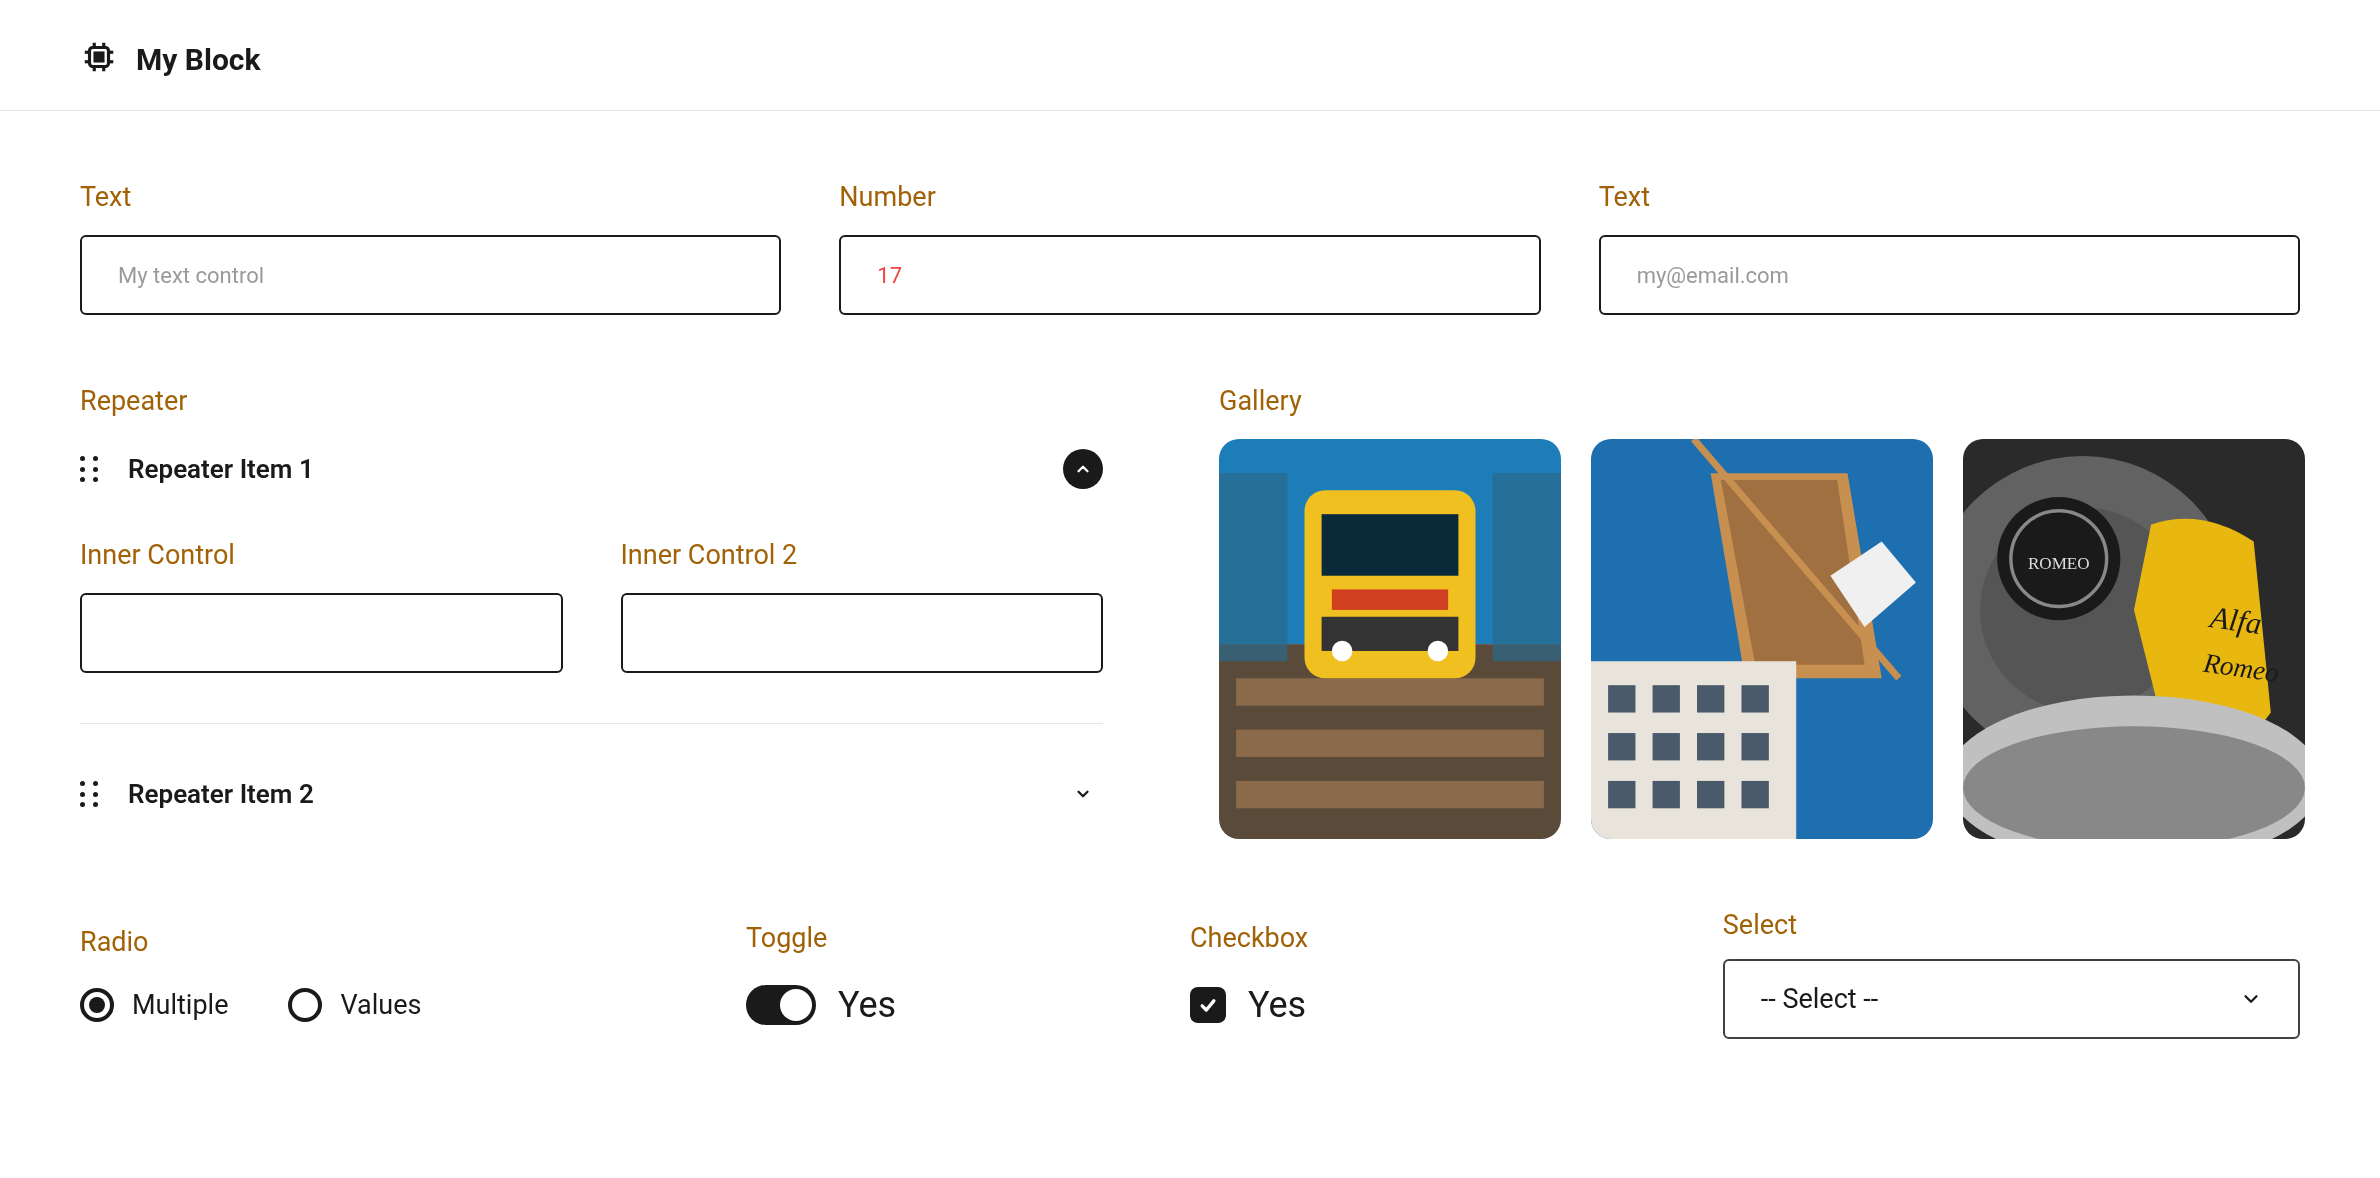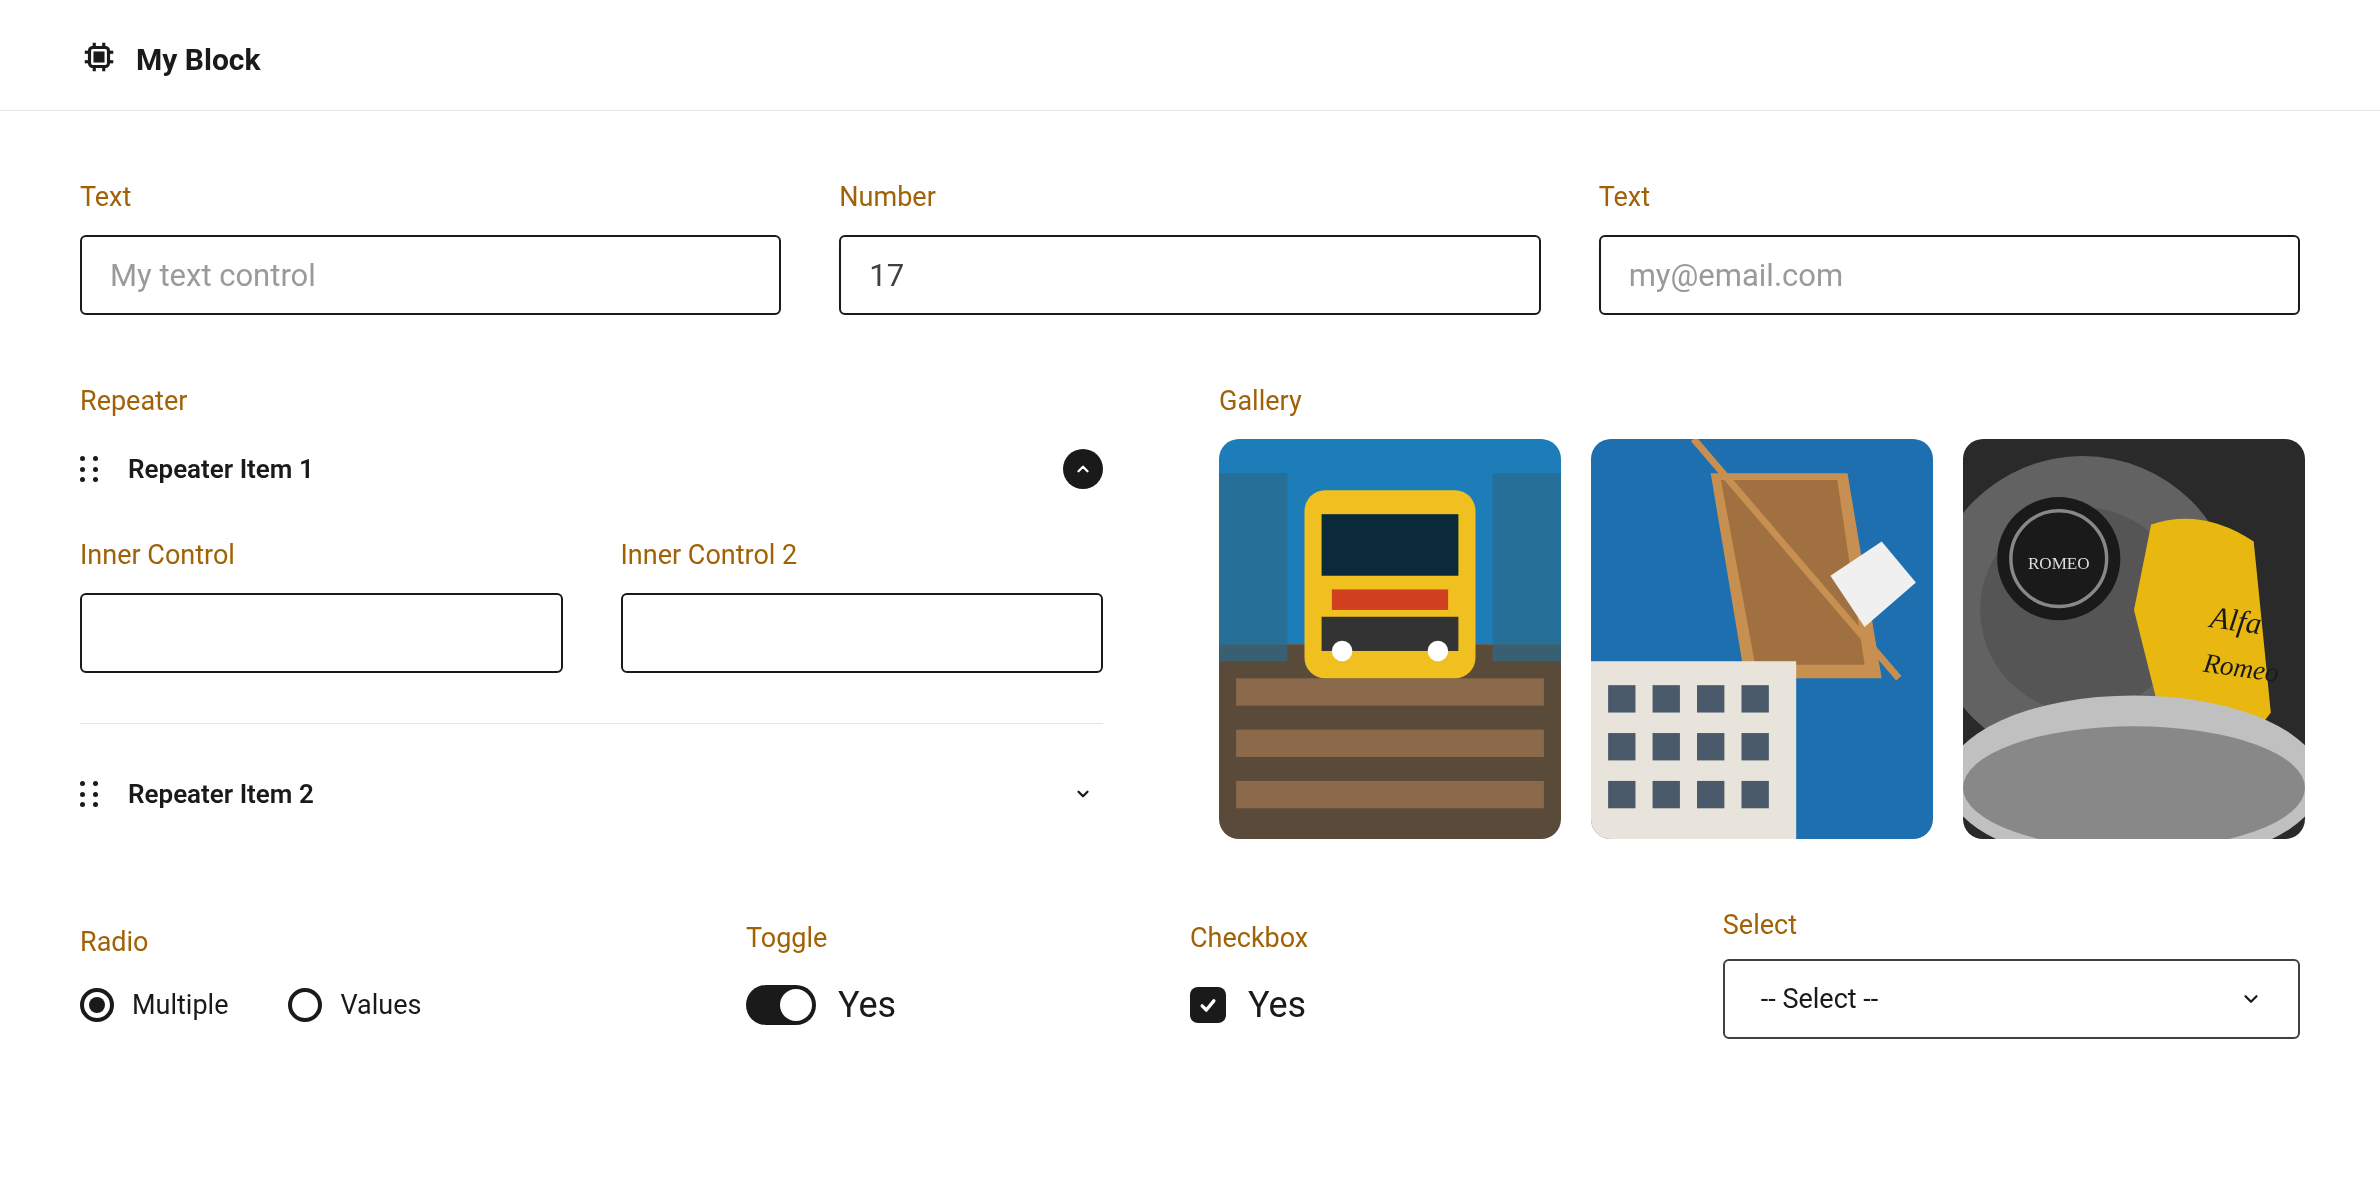--- a/index.html
+++ b/index.html
@@ -51,24 +51,24 @@
     .label {
       font-size: 27px;
       font-weight: 400;
       margin-bottom: 22px;
       color: #a16207;
     }
     .input {
       border: 2px solid #1a1a1a;
       border-radius: 6px;
       height: 80px;
-      padding: 0 28px;
-      font-size: 31px;
+      padding: 0 36px;
+      font-size: 22px;
       font-family: inherit;
-      color: #404040;
+      color: #ef4444;
       background: #fff;
       outline: none;
       width: 100%;
     }
     .input::placeholder {
       color: #9a9a9a;
     }
     .url-wrap {
       position: relative;
       display: flex;

